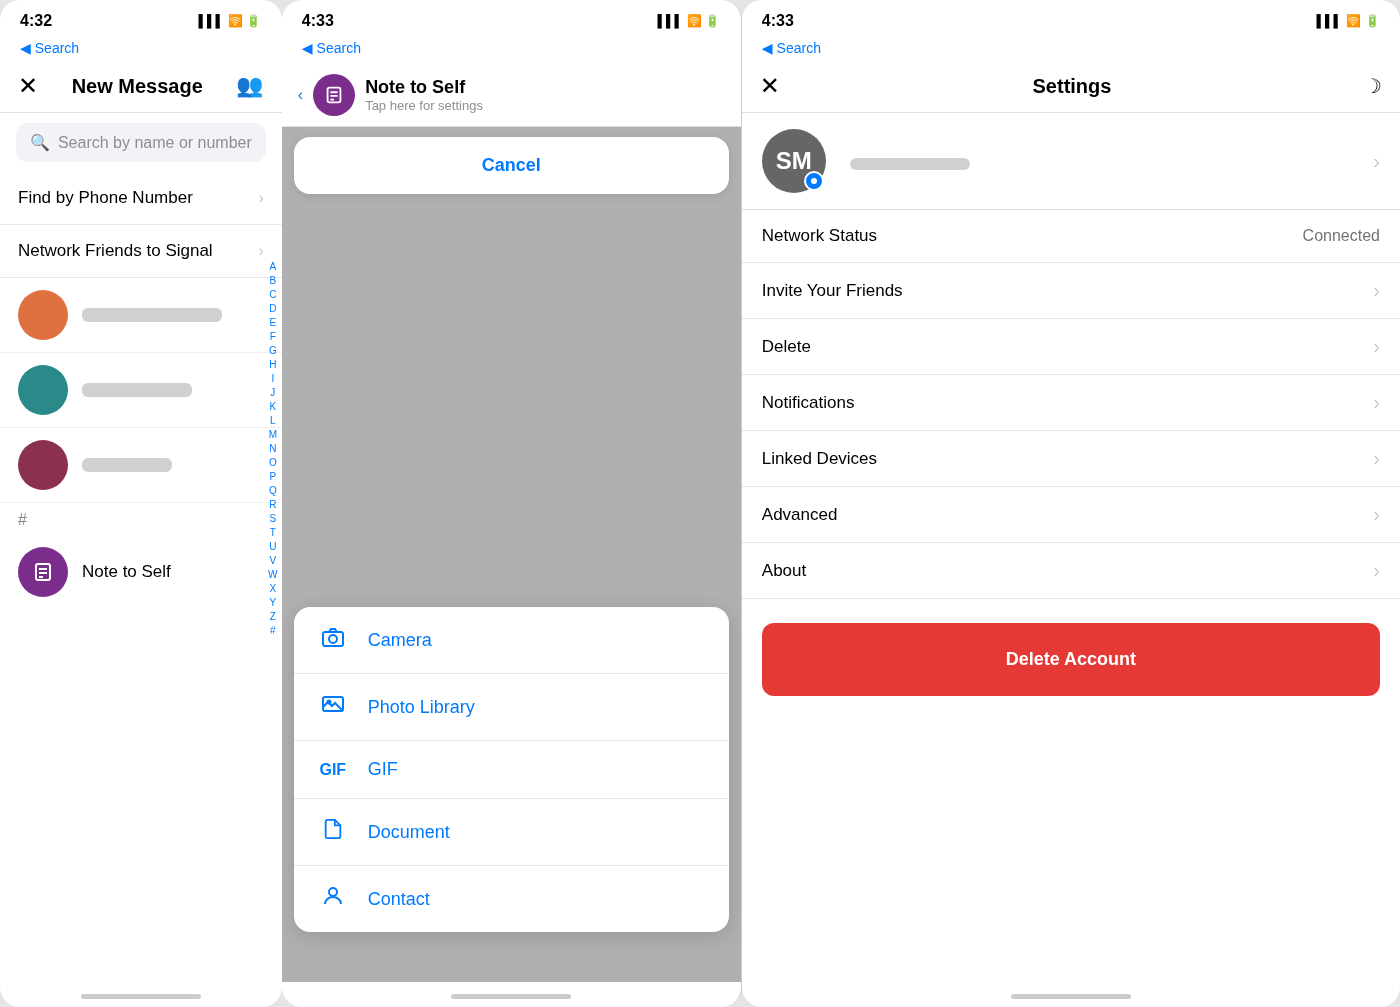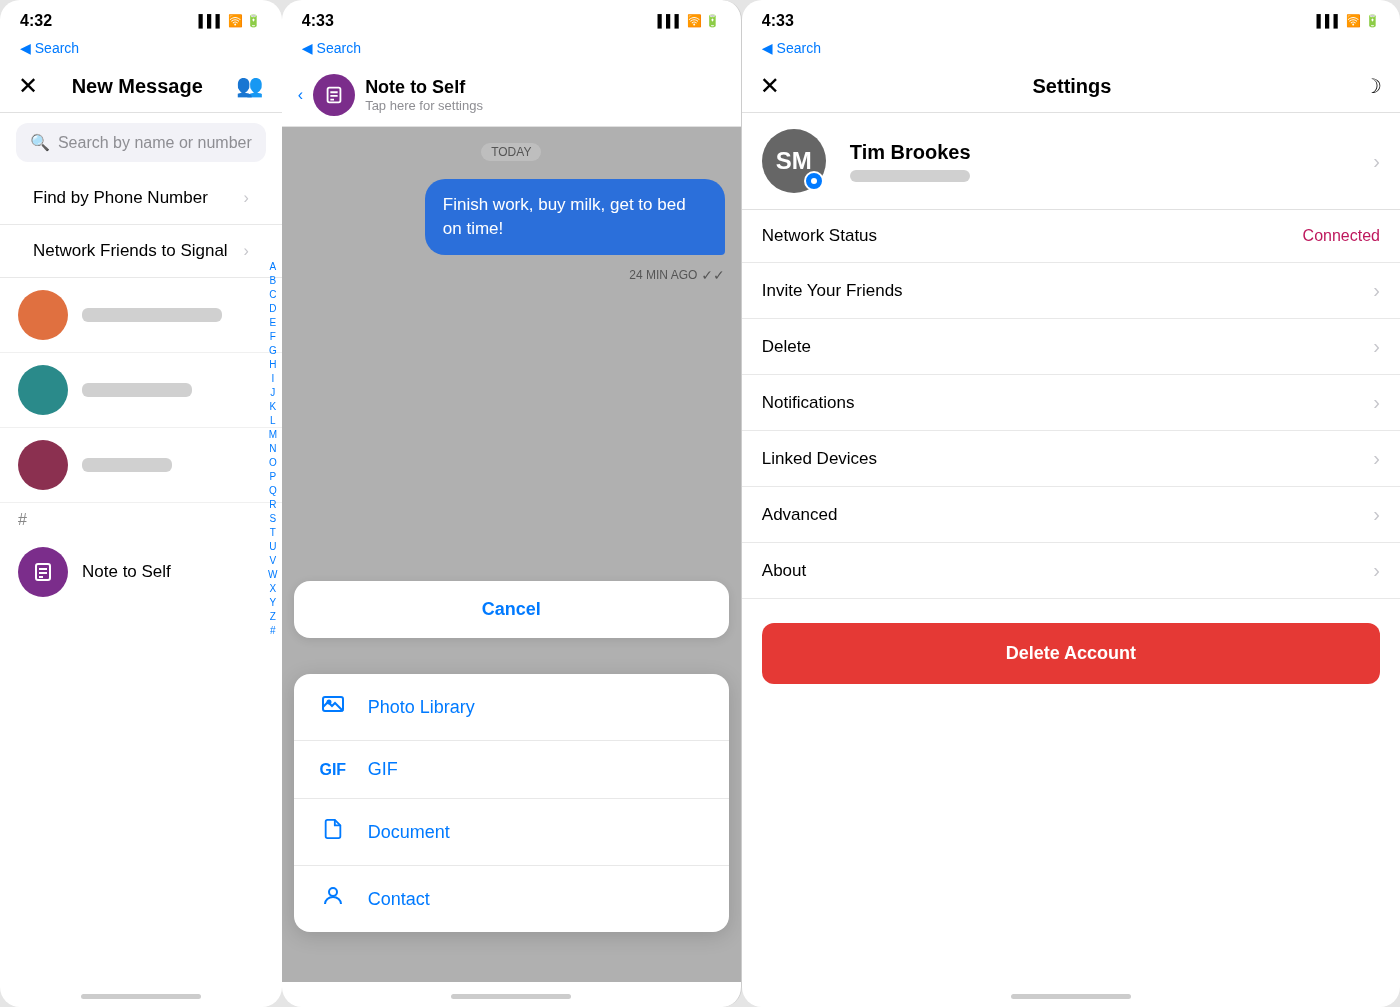--- a/index.html
+++ b/index.html
@@ -59,21 +59,21 @@
       color: #8e8e93;
       font-size: 16px;
     }
     .search-icon { font-size: 16px; }
 
     
     .list-item {
       display: flex;
       align-items: center;
       justify-content: space-between;
-      padding: 16px 33px;
+      padding: 16px 18px;
       border-bottom: 1px solid #e8e8e8;
       cursor: pointer;
     }
     .list-item-label { font-size: 17px; color: #000; }
     .chevron { color: #c7c7cc; font-size: 16px; }
 
     
     .contact-row {
       display: flex;
       align-items: center;
@@ -321,29 +321,29 @@
     
     .settings-item {
       display: flex;
       align-items: center;
       justify-content: space-between;
       padding: 16px 20px;
       border-bottom: 1px solid #e8e8e8;
       cursor: pointer;
     }
     .settings-label { font-size: 17px; color: #000; }
-    .settings-value { font-size: 16px; color: #be185d; }
+    .settings-value { font-size: 16px; color: #737373; }
 
     
     .delete-btn {
       margin: 24px 20px;
       background: #e53935;
       color: #fff;
       border-radius: 12px;
-      padding: 20px;
+      padding: 26px;
       text-align: center;
       font-size: 18px;
       font-weight: 600;
       cursor: pointer;
     }
 
     
     .moon-icon { font-size: 20px; color: #000; }
   </style>
 </head>
@@ -471,33 +471,33 @@
         <line x1="8" y1="13" x2="16" y2="13" stroke="white" stroke-width="2"></line>
         <line x1="8" y1="17" x2="12" y2="17" stroke="white" stroke-width="2"></line>
       </svg>
     </div>
     <div class="chat-header-info">
       <div class="chat-title">Note to Self</div>
       <div class="chat-subtitle">Tap here for settings</div>
     </div>
   </div>
 
-  <div class="chat-area" style="height:430px;">
-    <div class="date-label">TODAY</div>
-    <div class="message-bubble">
-      <span>Finish work, buy milk, get to bed on time!</span>
-    </div>
-    <div class="message-meta">
-      <span>24 MIN AGO</span>
-      <span class="check-icon">✓✓</span>
-    </div>
-  </div>
 
   <div style="background:#b0b0b0; flex:1; position:relative; padding-bottom:0;">
     <div class="action-sheet">
+      <div class="action-item">
+        <span class="action-icon">
+          <svg width="24" height="24" viewBox="0 0 24 24" fill="none" stroke="#007AFF" stroke-width="2">
+            <rect x="2" y="7" width="20" height="14" rx="2"></rect>
+            <circle cx="12" cy="14" r="4"></circle>
+            <path d="M8 7l2-3h4l2 3"></path>
+          </svg>
+        </span>
+        <span class="action-label">Camera</span>
+      </div>
       <div class="action-item">
         <span class="action-icon">
           <svg width="24" height="24" viewBox="0 0 24 24" fill="none" stroke="#007AFF" stroke-width="2">
             <rect x="2" y="5" width="20" height="14" rx="2"></rect>
             <path d="M2 15l5-5 4 4 3-3 8 8"></path>
             <circle cx="8" cy="10" r="1.5" fill="#007AFF"></circle>
           </svg>
         </span>
         <span class="action-label">Photo Library</span>
       </div>
@@ -559,21 +559,20 @@
   <div class="settings-user-row">
     <div class="user-avatar">
       <span>SM</span>
       <div class="avatar-badge">
         <svg width="10" height="10" viewBox="0 0 10 10" fill="white">
           <circle cx="5" cy="5" r="3" fill="white"></circle>
         </svg>
       </div>
     </div>
     <div class="user-info">
-      <div class="user-name">Tim Brookes</div>
       <div class="user-number-blur"></div>
     </div>
     <span class="chevron" style="font-size:20px;">›</span>
   </div>
 
   <div class="settings-item">
     <span class="settings-label">Network Status</span>
     <span class="settings-value">Connected</span>
   </div>
 

